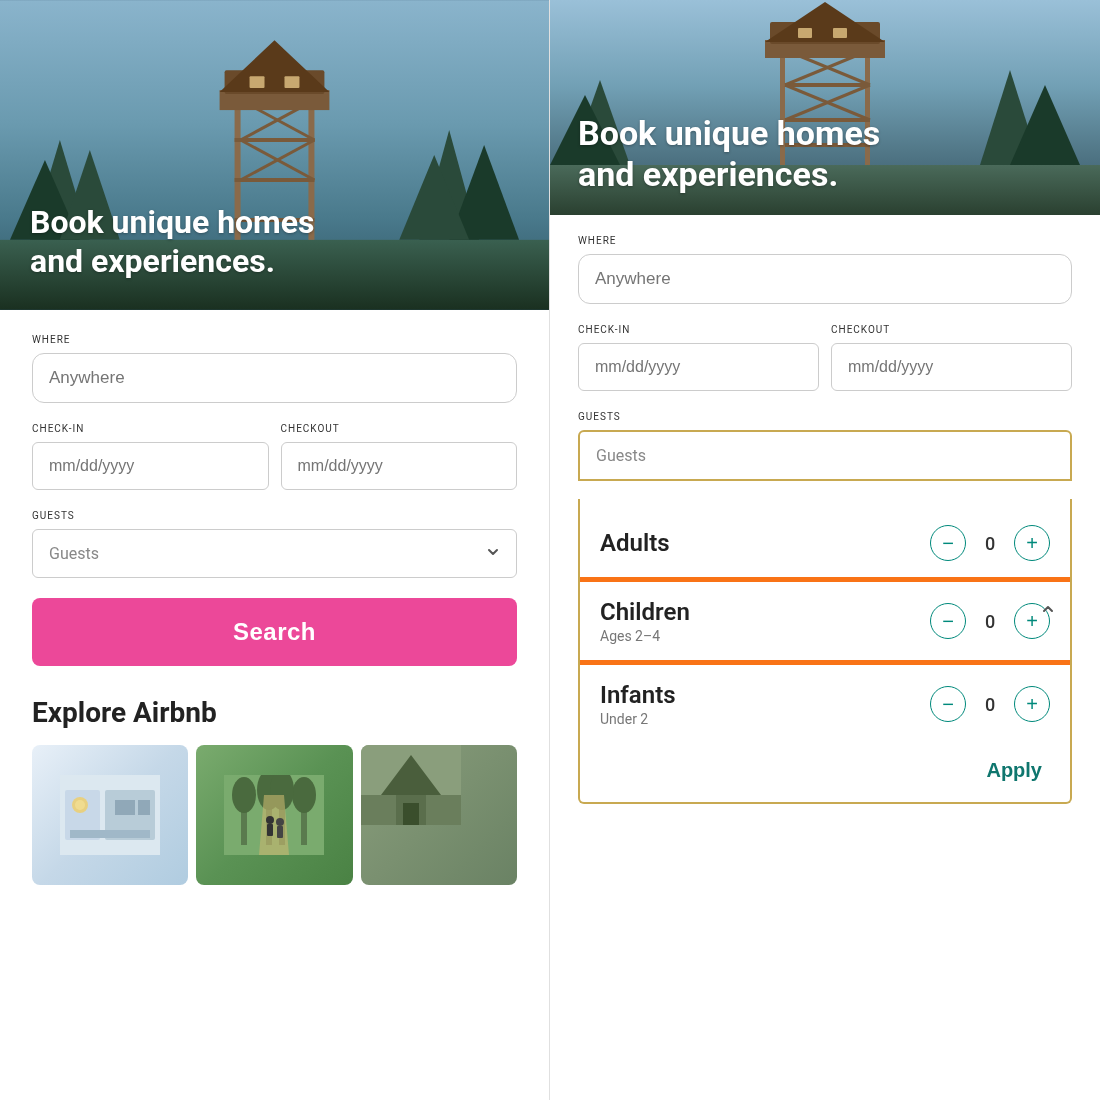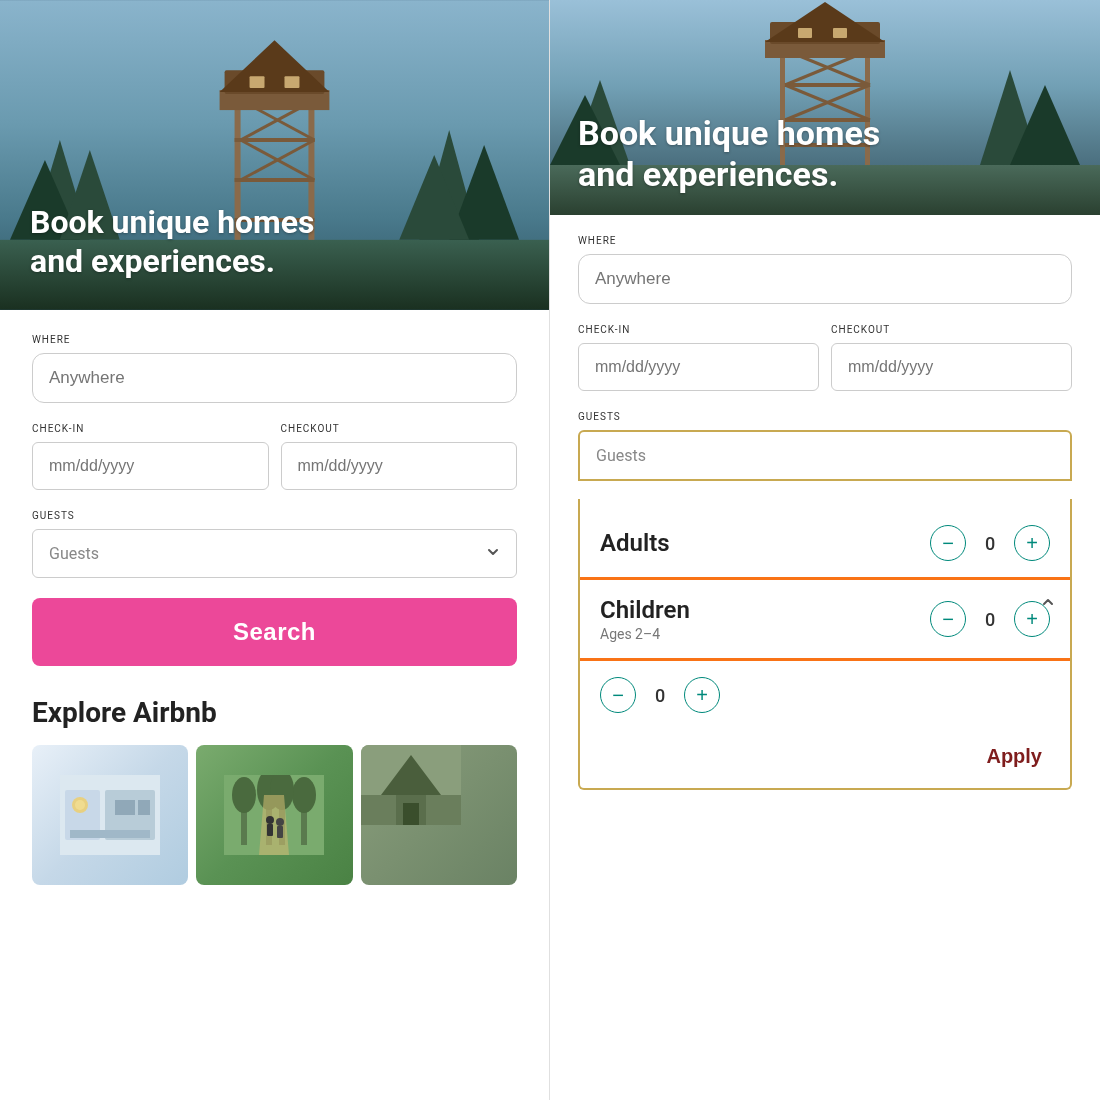--- a/index.html
+++ b/index.html
@@ -231,21 +231,21 @@
     }
 
     .guest-row {
       display: flex;
       align-items: center;
       padding: 16px 20px;
       justify-content: space-between;
     }
 
     .guest-row + .guest-row {
-      border-top: 3px solid #f97316;
+      border-top: 5px solid #f97316;
     }
 
     .guest-type {
       flex: 1;
     }
 
     .guest-type-name {
       font-size: 24px;
       font-weight: 600;
       color: #222;
@@ -289,21 +289,21 @@
 
     .apply-row {
       display: flex;
       justify-content: flex-end;
       padding: 12px 20px 6px;
     }
 
     .apply-btn {
       background: none;
       border: none;
-      color: #7f1d1d;
+      color: #0f766e;
       font-size: 20px;
       font-weight: 600;
       cursor: pointer;
       padding: 4px 8px;
     }
 
     
     .hero-svg {
       position: absolute;
       bottom: 0;
@@ -554,20 +554,24 @@
               <span>−</span>
             </button>
             <span class="counter-value">0</span>
             <button class="counter-btn">
               <span>+</span>
             </button>
           </div>
         </div>
 
         <div class="guest-row">
+          <div class="guest-type">
+            <div class="guest-type-name">Infants</div>
+            <div class="guest-type-sub">Under 2</div>
+          </div>
           <div class="guest-counter">
             <button class="counter-btn">
               <span>−</span>
             </button>
             <span class="counter-value">0</span>
             <button class="counter-btn">
               <span>+</span>
             </button>
           </div>
         </div>

